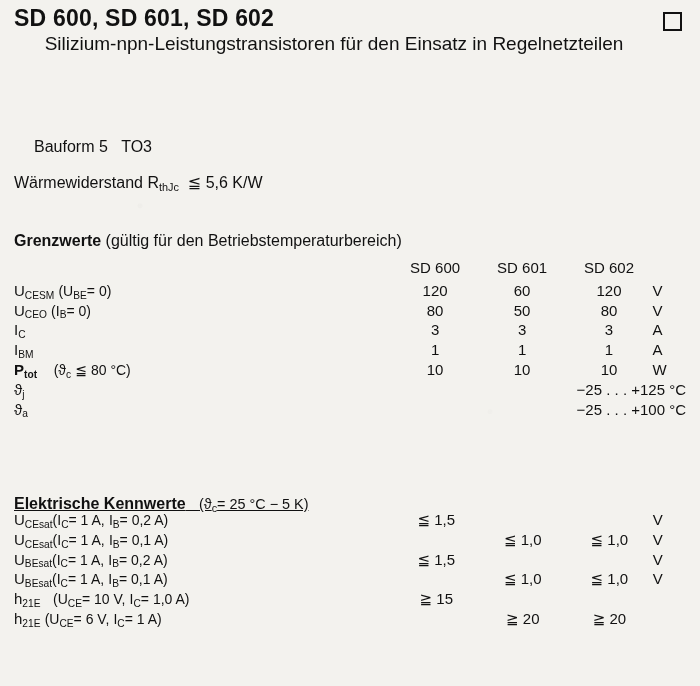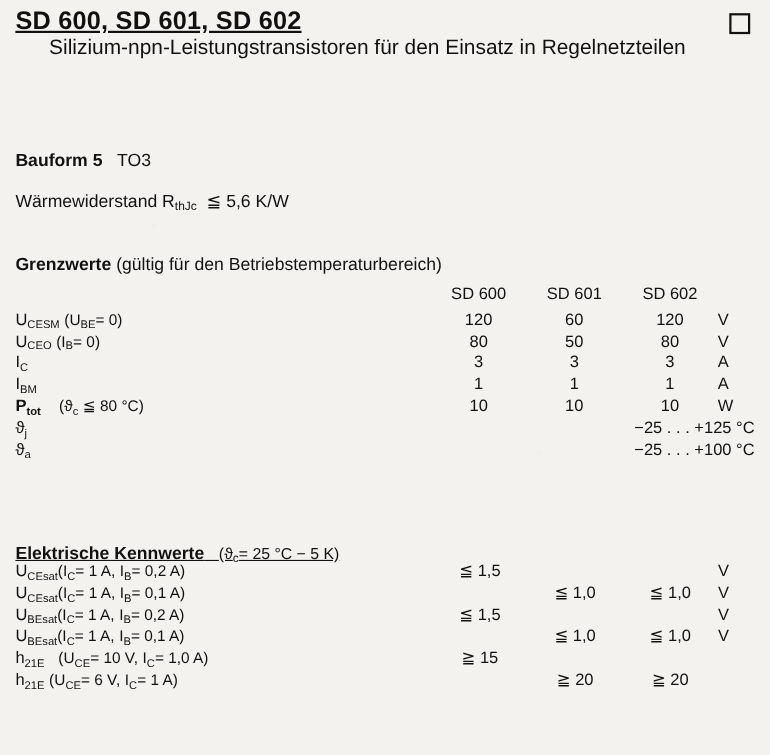--- a/index.html
+++ b/index.html
@@ -31,21 +31,20 @@
   .header {
     position: absolute;
     left: 14px;
     top: 6px;
     width: 672px;
   }
   .title-row {
     display: flex;
     align-items: flex-start;
     justify-content: space-between;
-    text-decoration: underline;
   }
   .doc-title {
     font-size: 23px;
     font-weight: bold;
     letter-spacing: 0.2px;
     line-height: 1.1;
     white-space: nowrap;
   }
   .corner-mark {
     width: 15px;
@@ -68,21 +67,21 @@
     position: absolute;
     left: 14px;
     top: 138px;
     width: 660px;
   }
   .info-line {
     font-size: 16px;
     margin-bottom: 17px;
     white-space: nowrap;
   }
-  .info-line .lbl { font-weight: bold; }
+  .info-line .lbl { font-weight: normal; margin-left: 20px; }
 
   
   .sec-head {
     font-size: 16px;
     white-space: nowrap;
   }
   .sec-head b { font-weight: bold; }
 
   .limits-head { position: absolute; left: 14px; top: 232px; }
   .elec-head { position: absolute; left: 14px; top: 495px; text-decoration: underline; }

